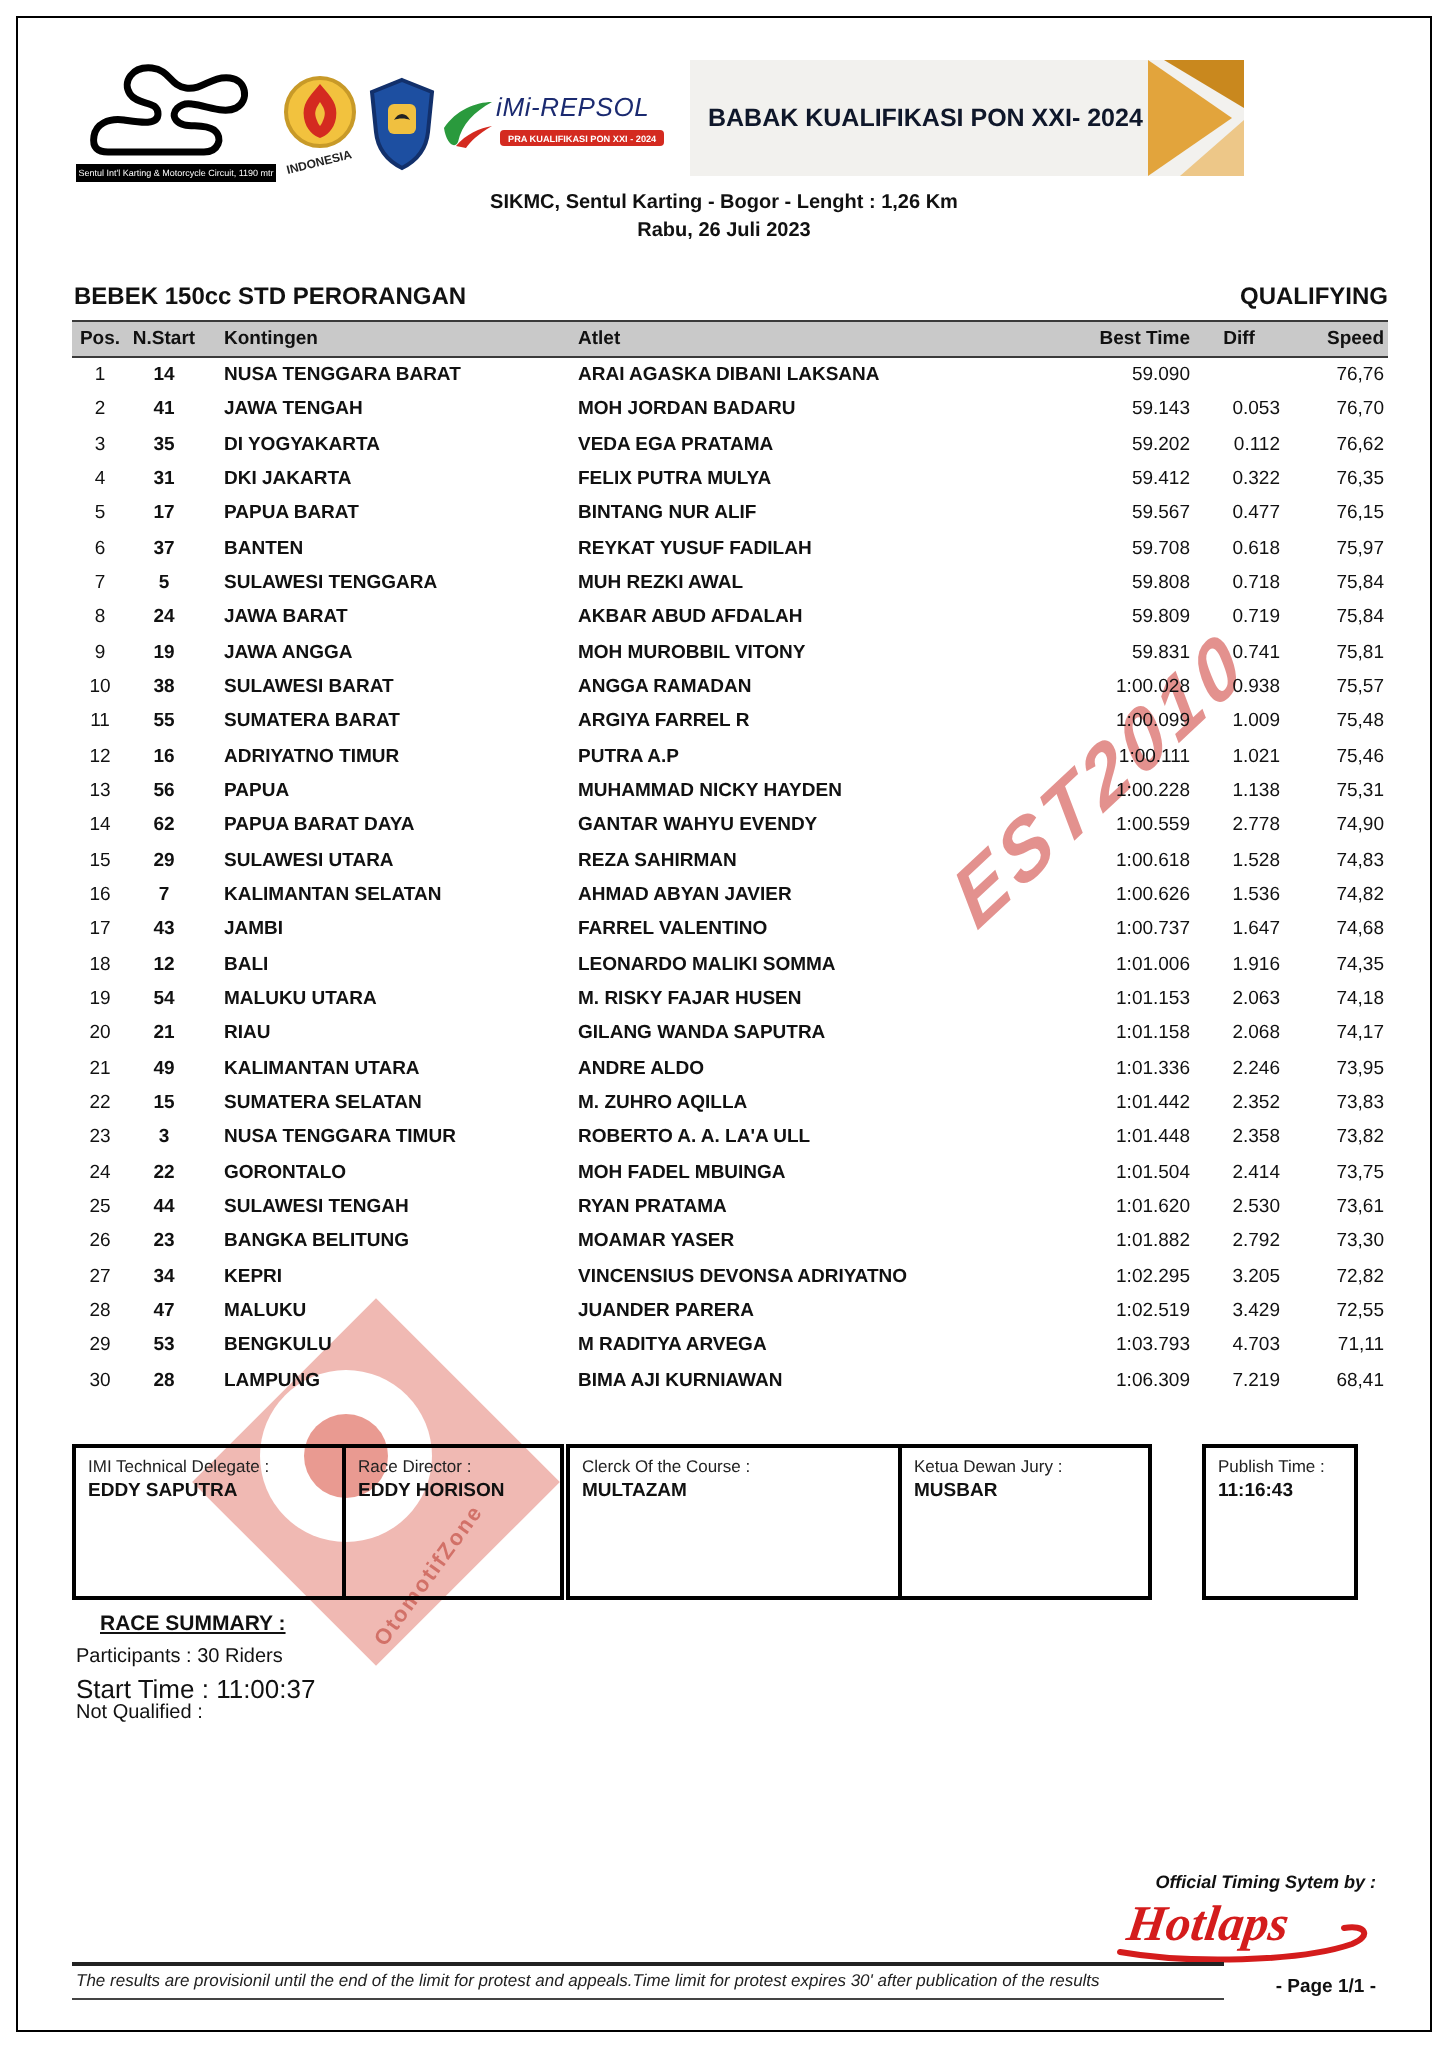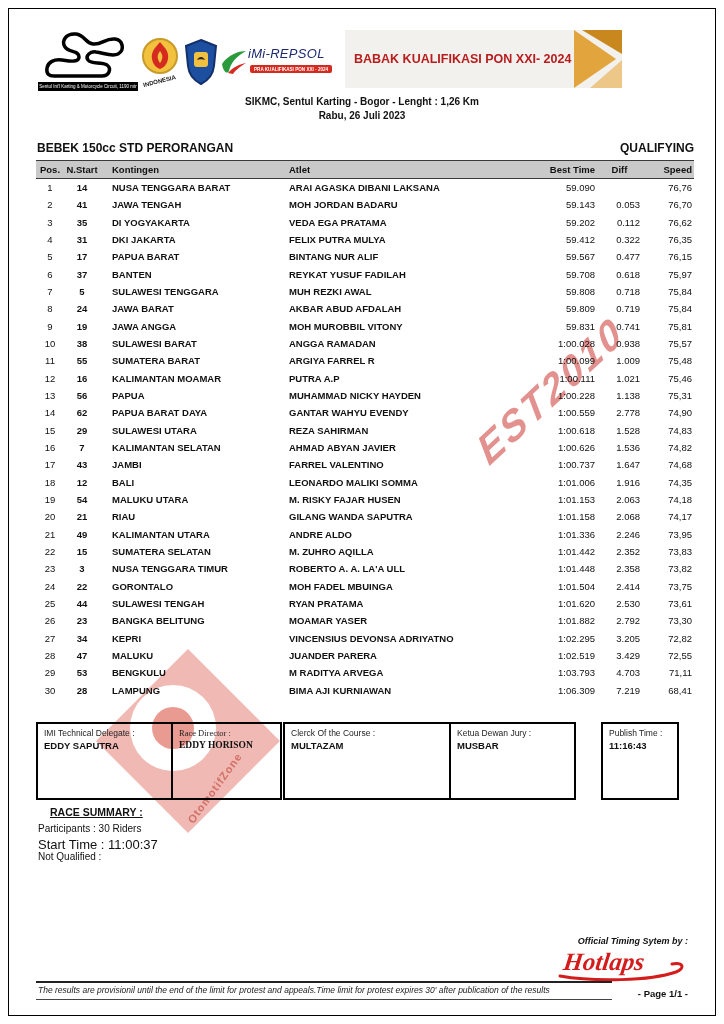--- a/index.html
+++ b/index.html
@@ -27,21 +27,21 @@
   .koni{position:absolute;left:139px;top:35px;}
   .imi{position:absolute;left:184px;top:38px;}
   .imirepsol{position:absolute;left:220px;top:44px;width:116px;height:42px;}
   .ir-swoosh{position:absolute;left:0;top:4px;}
   .ir-title{position:absolute;left:28px;top:2px;font-size:13px;font-weight:normal;font-style:italic;color:#1b2a70;letter-spacing:0.3px;}
   .ir-sub{position:absolute;left:30px;top:21px;background:#d42a20;color:#fff;font-size:4.6px;font-weight:bold;
           padding:1.5px 4px;border-radius:2px;white-space:nowrap;}
   .banner{position:absolute;left:345px;top:30px;width:277px;height:58px;background:#f2f1ee;}
   .banner-arrow{position:absolute;right:0;top:0;}
   .banner-text{position:absolute;left:9px;top:0;height:100%;display:flex;align-items:center;
-               font-weight:bold;font-size:12.5px;color:#b91c1c;white-space:nowrap;}
+               font-weight:bold;font-size:12.5px;color:#0f172a;white-space:nowrap;}
   .circuit-line{position:absolute;left:0;top:96px;width:100%;text-align:center;font-weight:bold;font-size:10px;}
   .date-line{position:absolute;left:0;top:110px;width:100%;text-align:center;font-weight:bold;font-size:10px;}
 
   
   .sec-cat{position:absolute;left:37px;top:141px;font-weight:bold;font-size:12px;}
   .sec-session{position:absolute;right:30px;top:141px;font-weight:bold;font-size:12px;}
 
   
   .tgrid{display:grid;grid-template-columns:28px 36px 183px 262px 52px 45px 52px;align-items:center;}
   .thead{position:absolute;left:36px;top:160px;width:658px;height:19px;background:#c9c9c9;
@@ -58,21 +58,21 @@
   .c-atlet{font-weight:bold;}
   .h-best,.c-time{text-align:right;padding-right:2px;}
   .h-diff{text-align:center;}
   .c-diff{text-align:right;padding-right:2px;}
   .h-speed,.c-speed{text-align:right;padding-right:2px;}
   .tcell{overflow:hidden;white-space:nowrap;}
 
   
   .obox{position:absolute;top:722px;height:78px;border:2px solid #000;box-sizing:border-box;padding:4px 6px;}
   .o1{left:36px;width:137px;}
-  .o2{left:171px;width:111px;font-family:Liberation Serif, serif;}
+  .o2{left:171px;width:111px;}
   .o3{left:283px;width:168px;}
   .o4{left:449px;width:127px;}
   .o5{left:601px;width:78px;}
   .olabel{font-size:8.5px;color:#222;margin-bottom:2px;white-space:nowrap;}
   .oname{font-size:9.5px;font-weight:bold;white-space:nowrap;}
 
   
   .rs-title{position:absolute;left:38px;top:806px;font-size:10.5px;font-weight:bold;text-decoration:underline;padding-left:12px;}
   .rs-l1{position:absolute;left:38px;top:823px;font-size:10px;}
   .rs-l2{position:absolute;left:38px;top:837px;font-size:13px;}
@@ -249,21 +249,21 @@
           <div class="tcell c-nstart">55</div>
           <div class="tcell c-kont">SUMATERA BARAT</div>
           <div class="tcell c-atlet">ARGIYA FARREL R</div>
           <div class="tcell c-time">1:00.099</div>
           <div class="tcell c-diff">1.009</div>
           <div class="tcell c-speed">75,48</div>
         </div>
         <div class="trow tgrid">
           <div class="tcell c-pos">12</div>
           <div class="tcell c-nstart">16</div>
-          <div class="tcell c-kont">KALIMANTAN MOAMAR</div>
+          <div class="tcell c-kont">ADRIYATNO TIMUR</div>
           <div class="tcell c-atlet">PUTRA A.P</div>
           <div class="tcell c-time">1:00.111</div>
           <div class="tcell c-diff">1.021</div>
           <div class="tcell c-speed">75,46</div>
         </div>
         <div class="trow tgrid">
           <div class="tcell c-pos">13</div>
           <div class="tcell c-nstart">56</div>
           <div class="tcell c-kont">PAPUA</div>
           <div class="tcell c-atlet">MUHAMMAD NICKY HAYDEN</div>

